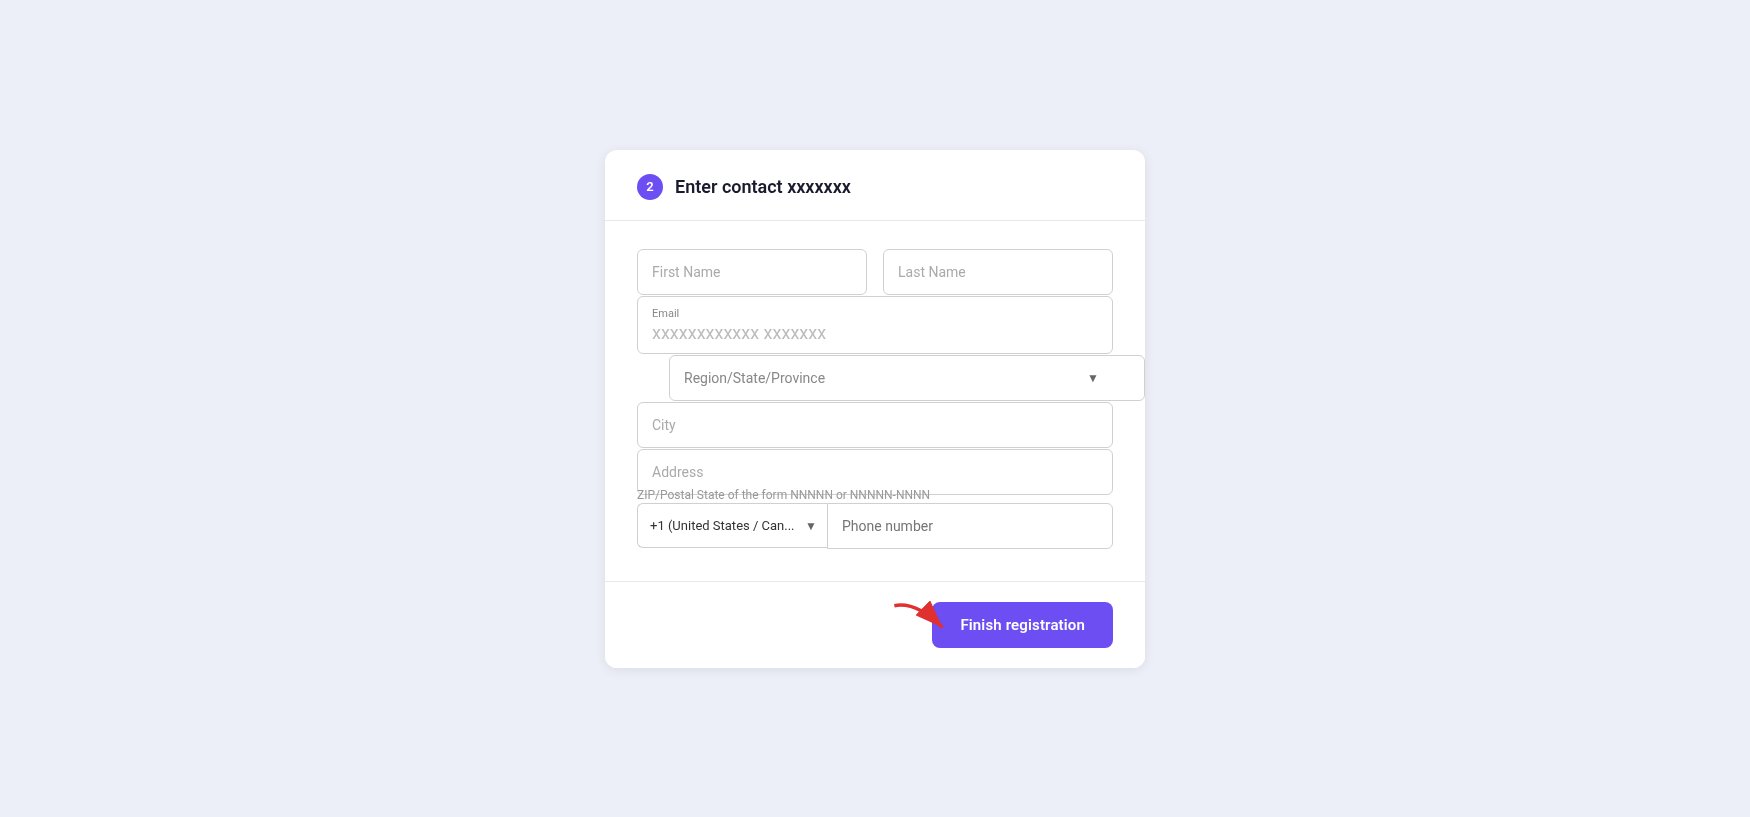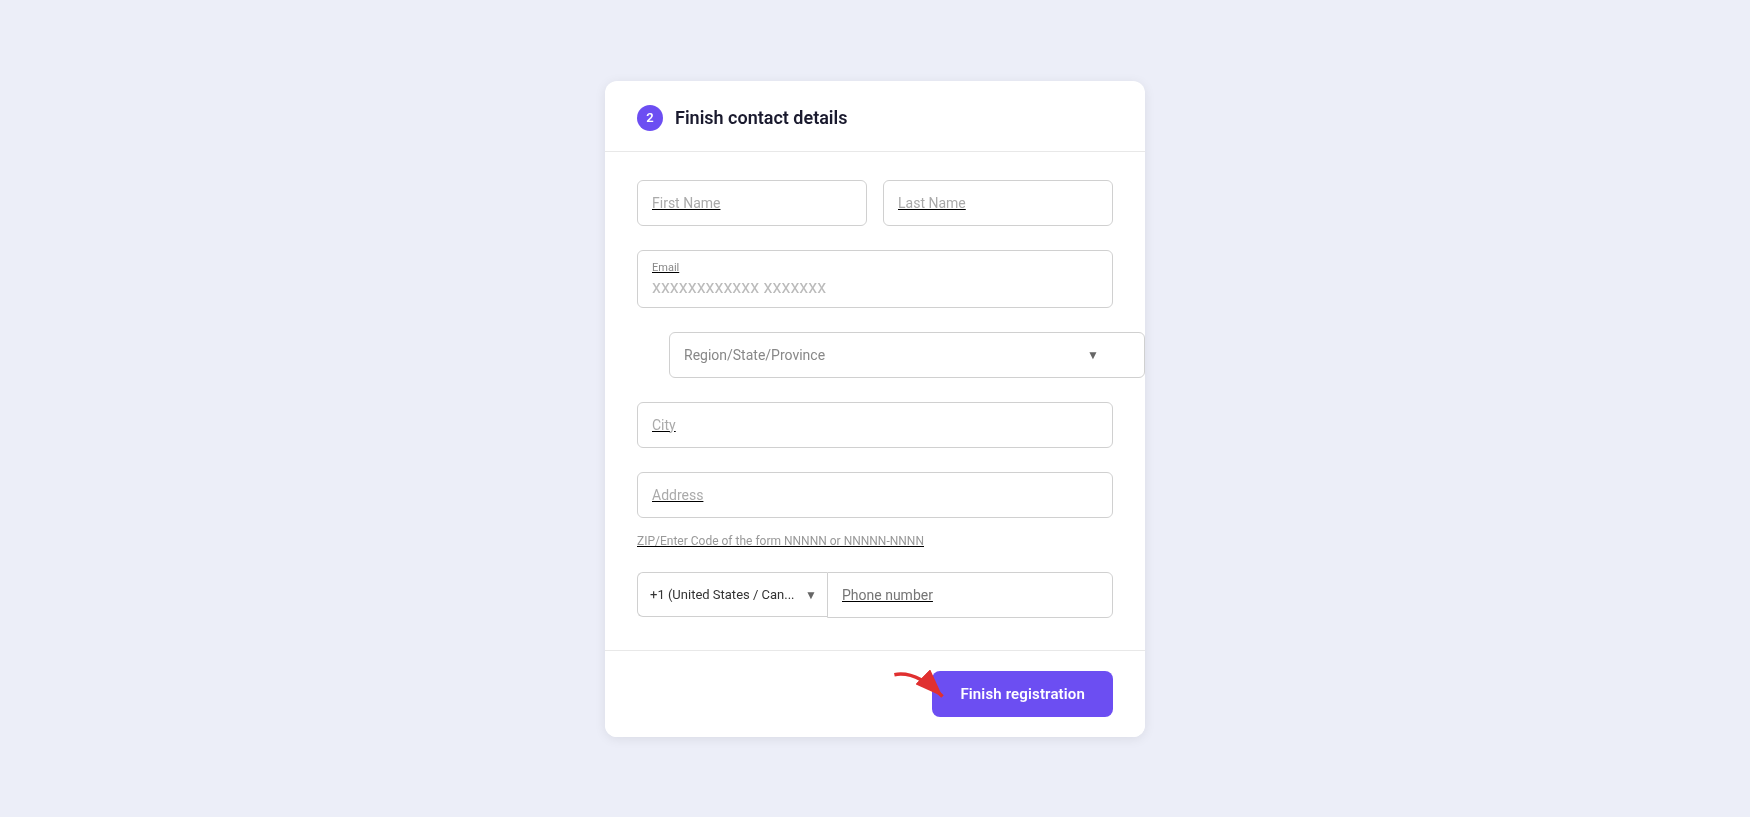--- a/index.html
+++ b/index.html
@@ -59,22 +59,21 @@
     .form-header-title {
       font-size: 18px;
       font-weight: 600;
       color: #1a1a2e;
     }
 
     .form-body {
       padding: 28px 32px 32px 32px;
       display: flex;
       flex-direction: column;
-      gap: 24px;
-      text-decoration: underline;
+      gap: 1px;
     }
 
     .form-row {
       display: flex;
       gap: 16px;
     }
 
     .form-field {
       display: flex;
       flex-direction: column;
@@ -226,21 +225,21 @@
       letter-spacing: 0.01em;
     }
   </style>
 </head>
 <body>
 
 <div class="page-container">
   <div class="form-card">
     <div class="form-header">
       <div class="step-badge">2</div>
-      <span class="form-header-title">Finish contact details</span>
+      <span class="form-header-title">Enter contact xxxxxxx</span>
     </div>
 
     <div class="form-body">
 
       <div class="form-row">
         <div class="form-field">
           <input class="form-input" type="text" placeholder="First Name" style="">
         </div>
         <div class="form-field">
           <input class="form-input" type="text" placeholder="Last Name" style="">
@@ -257,21 +256,21 @@
           <option value="" selected="">Region/State/Province</option>
         </select>
         <span class="select-chevron">▼</span>
       </div>
 
       <input class="form-input" type="text" placeholder="City" style="">
 
       <input class="form-input" type="text" placeholder="Address" style="">
 
       <div>
-        <div class="zip-hint">ZIP/Enter Code of the form NNNNN or NNNNN-NNNN</div>
+        <div class="zip-hint">ZIP/Postal State of the form NNNNN or NNNNN-NNNN</div>
       </div>
 
       <div class="phone-row">
         <div class="phone-country-select">
           <select>
             <option value="+1" selected="">+1 (United States / Can...</option>
           </select>
           <span class="select-chevron">▼</span>
         </div>
         <input class="phone-number-input" type="tel" placeholder="Phone number" style="">

